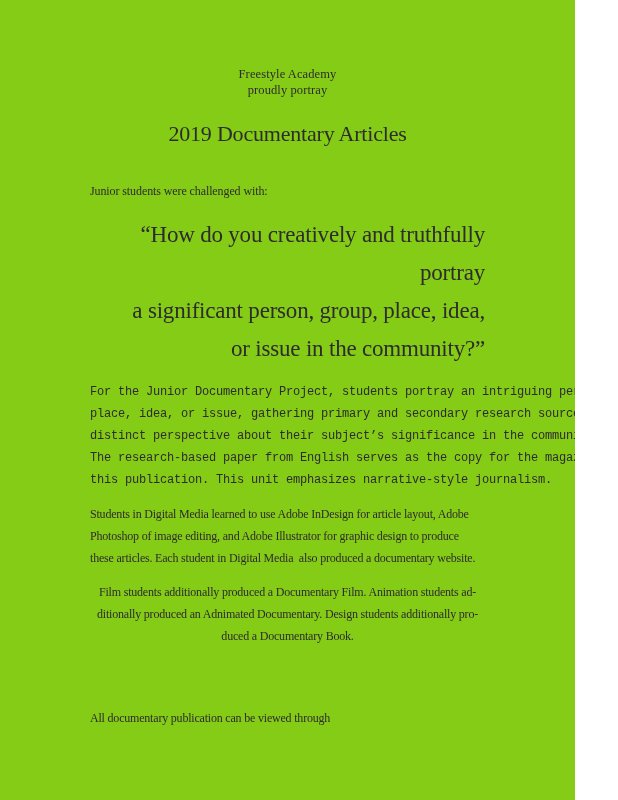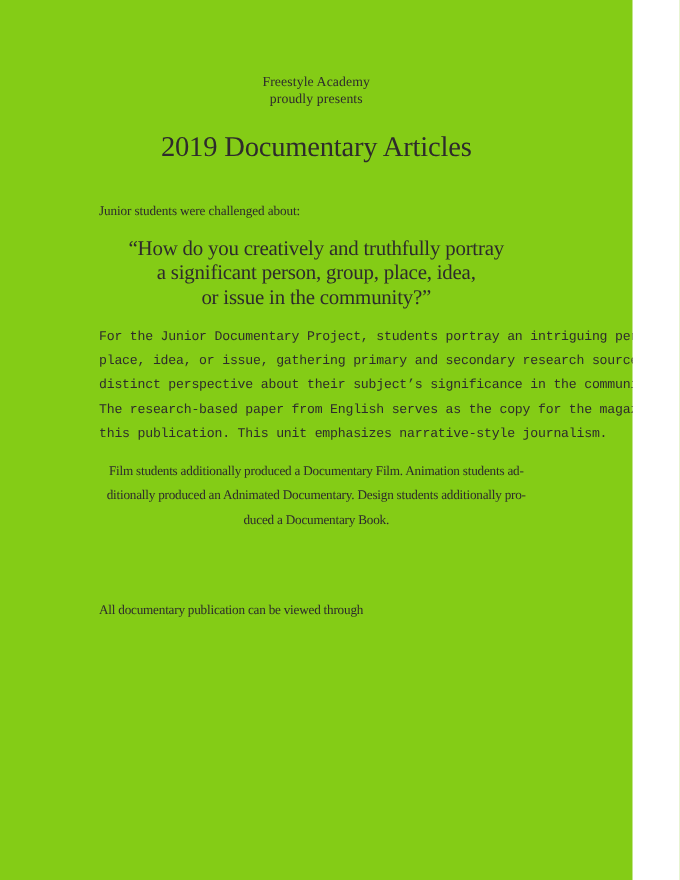--- a/index.html
+++ b/index.html
@@ -21,36 +21,36 @@
   }
   .masthead {
     text-align: center;
     font-size: 12.5px;
     line-height: 16px;
     letter-spacing: 0.1px;
   }
   .title {
     margin: 20px 0 0 0;
     text-align: center;
-    font-size: 26px;
+    font-size: 22px;
     font-weight: 400;
     line-height: 32px;
     letter-spacing: -0.2px;
   }
   .intro {
     margin: 30px 0 0 0;
     font-size: 12px;
     line-height: 22px;
     letter-spacing: -0.1px;
   }
   .quote {
     margin: 14px 0 0 0;
-    text-align: center;
-    font-size: 19px;
-    line-height: 22px;
+    text-align: right;
+    font-size: 23px;
+    line-height: 38px;
     white-space: pre-line;
     letter-spacing: -0.2px;
   }
   .body {
     font-size: 12px;
     line-height: 22px;
     white-space: pre;
     letter-spacing: -0.2px;
   }
   .para-1 { margin: 13px 0 0 0; font-family: Liberation Mono, monospace; }
@@ -58,37 +58,40 @@
   .para-3 { margin: 12px 0 0 0; text-align: center; }
   .footer { margin: 16px 0 0 0; }
 </style>
 </head>
 <body>
 
 <div class="page">
 
   <div class="masthead">
     <div>Freestyle Academy</div>
-    <div>proudly presents</div>
+    <div>proudly portray</div>
   </div>
 
   <h1 class="title">2019 Documentary Articles</h1>
 
-  <p class="intro">Junior students were challenged about:</p>
+  <p class="intro">Junior students were challenged with:</p>
 
   <div class="quote">“How do you creatively and truthfully portray
 a significant person, group, place, idea,
 or issue in the community?”</div>
 
   <p class="body para-1">For the Junior Documentary Project, students portray an intriguing person, group,
 place, idea, or issue, gathering primary and secondary research sources to develop a
 distinct perspective about their subject’s significance in the community and/or world.
 The research-based paper from English serves as the copy for the magazine articles in
 this publication. This unit emphasizes narrative-style journalism.</p>
 
+  <p class="body para-2">Students in Digital Media learned to use Adobe InDesign for article layout, Adobe
+Photoshop of image editing, and Adobe Illustrator for graphic design to produce
+these articles. Each student in Digital Media  also produced a documentary website.</p>
 
   <p class="body para-3">Film students additionally produced a Documentary Film. Animation students ad-
 ditionally produced an Adnimated Documentary. Design students additionally pro-
 duced a Documentary Book.</p>
 
   <div class="body footer">
     <div>All documentary publication can be viewed through</div>
   </div>
 
 </div>

